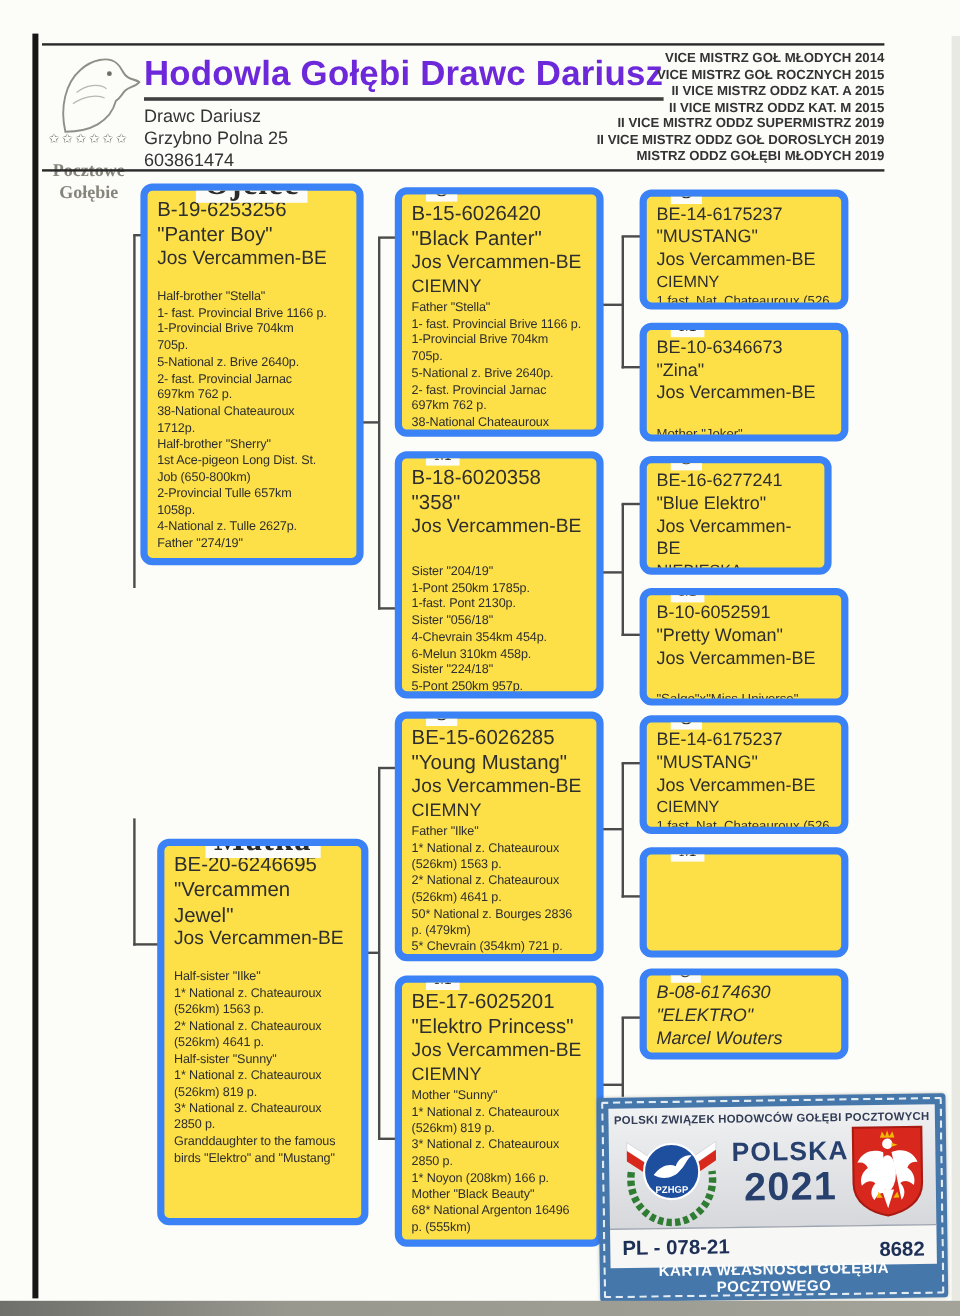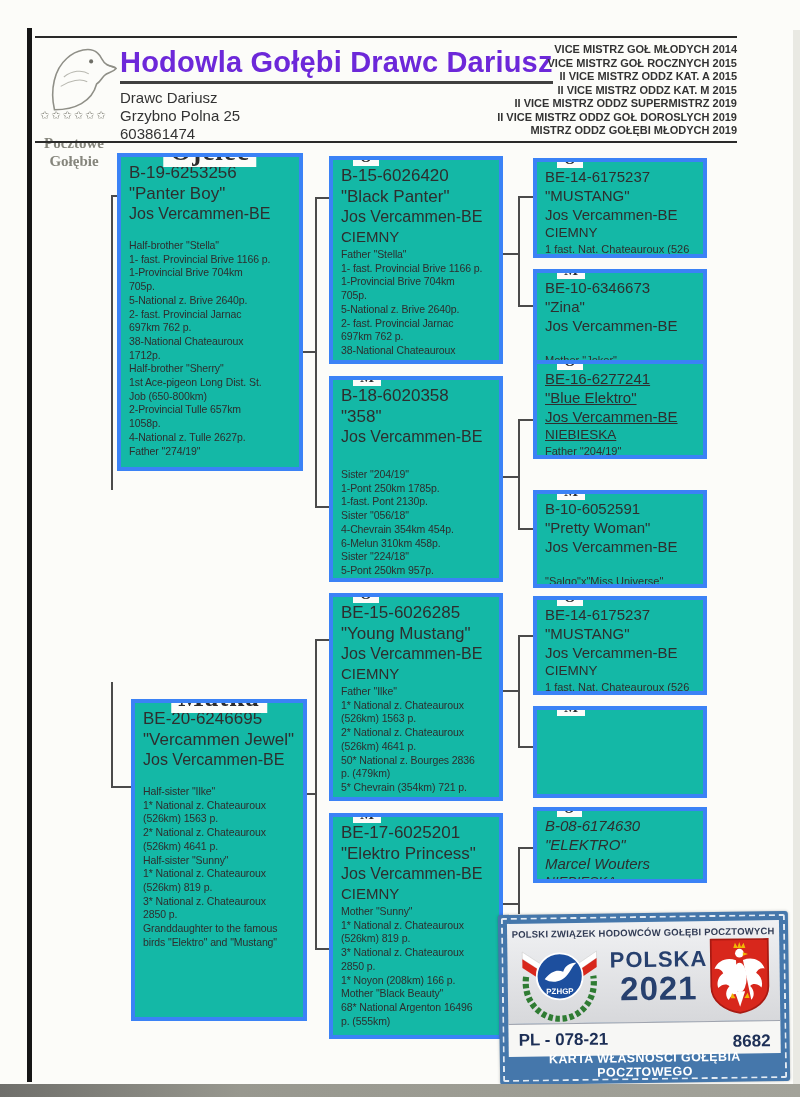--- a/index.html
+++ b/index.html
@@ -11,21 +11,21 @@
   .rule{position:absolute;height:2px;background:#2a2a2a;}
   .logo-word{position:absolute;width:96px;text-align:center;font-family:"Liberation Serif",serif;
              font-weight:bold;font-size:15px;color:#85857c;line-height:15px;}
   .stars{position:absolute;width:96px;text-align:center;font-size:11px;letter-spacing:2px;color:#85857c;}
   .title{position:absolute;font-size:29px;font-weight:bold;letter-spacing:.2px;color:#6d28d9;
          border-bottom:3px solid #404040;padding-bottom:2px;white-space:nowrap;}
   .addr{position:absolute;font-size:15px;line-height:18px;color:#333;}
   .ach{position:absolute;text-align:right;font-size:11px;font-weight:bold;line-height:13.5px;
        color:#333;white-space:pre-line;}
   
-  .pbox{position:absolute;background:#14b8a6;border:4px solid #3b82f6;border-radius:0;
+  .pbox{position:absolute;background:#fde047;border:6px solid #3b82f6;border-radius:10px;
         padding:5px 8px;box-sizing:border-box;overflow:hidden;}
   .blabel{position:absolute;background:#fcfcf9;font-family:"Liberation Serif",serif;
           font-weight:bold;color:#2b2b2b;padding:0 7px;white-space:nowrap;}
   .blabel.big{font-size:27px;top:-21px;left:50%;transform:translateX(-50%);letter-spacing:1px;}
   .blabel.med{font-size:17px;top:-12px;left:50%;transform:translateX(-50%);}
   .blabel.sm{font-size:15px;top:-11px;left:20px;}
   .ring{font-size:17px;line-height:21px;}
   .pname{font-size:17px;line-height:21px;}
   .breeder{font-size:16px;line-height:20px;}
   .pcolor{font-size:15px;line-height:19px;min-height:19px;}
@@ -247,21 +247,21 @@
 
   <div class="pbox g3" style="left:533px;top:269px;width:174px;height:99px;">
     <span class="blabel sm">M</span>
     <div class="ring">BE-10-6346673</div>
     <div class="pname">"Zina"</div>
     <div class="breeder">Jos Vercammen-BE</div>
     <div class="pcolor"></div>
     <div class="note">Mother "Joker"</div>
   </div>
 
-  <div class="pbox g3" style="left:533px;top:360px;width:174px;height:99px;text-decoration:underline;">
+  <div class="pbox g3" style="left:533px;top:380px;width:160px;height:99px;">
     <span class="blabel sm">O</span>
     <div class="ring">BE-16-6277241</div>
     <div class="pname">"Blue Elektro"</div>
     <div class="breeder">Jos Vercammen-BE</div>
     <div class="pcolor">NIEBIESKA</div>
     <div class="note">Father "204/19"</div>
   </div>
 
   <div class="pbox g3" style="left:533px;top:490px;width:174px;height:98px;">
     <span class="blabel sm">M</span>

